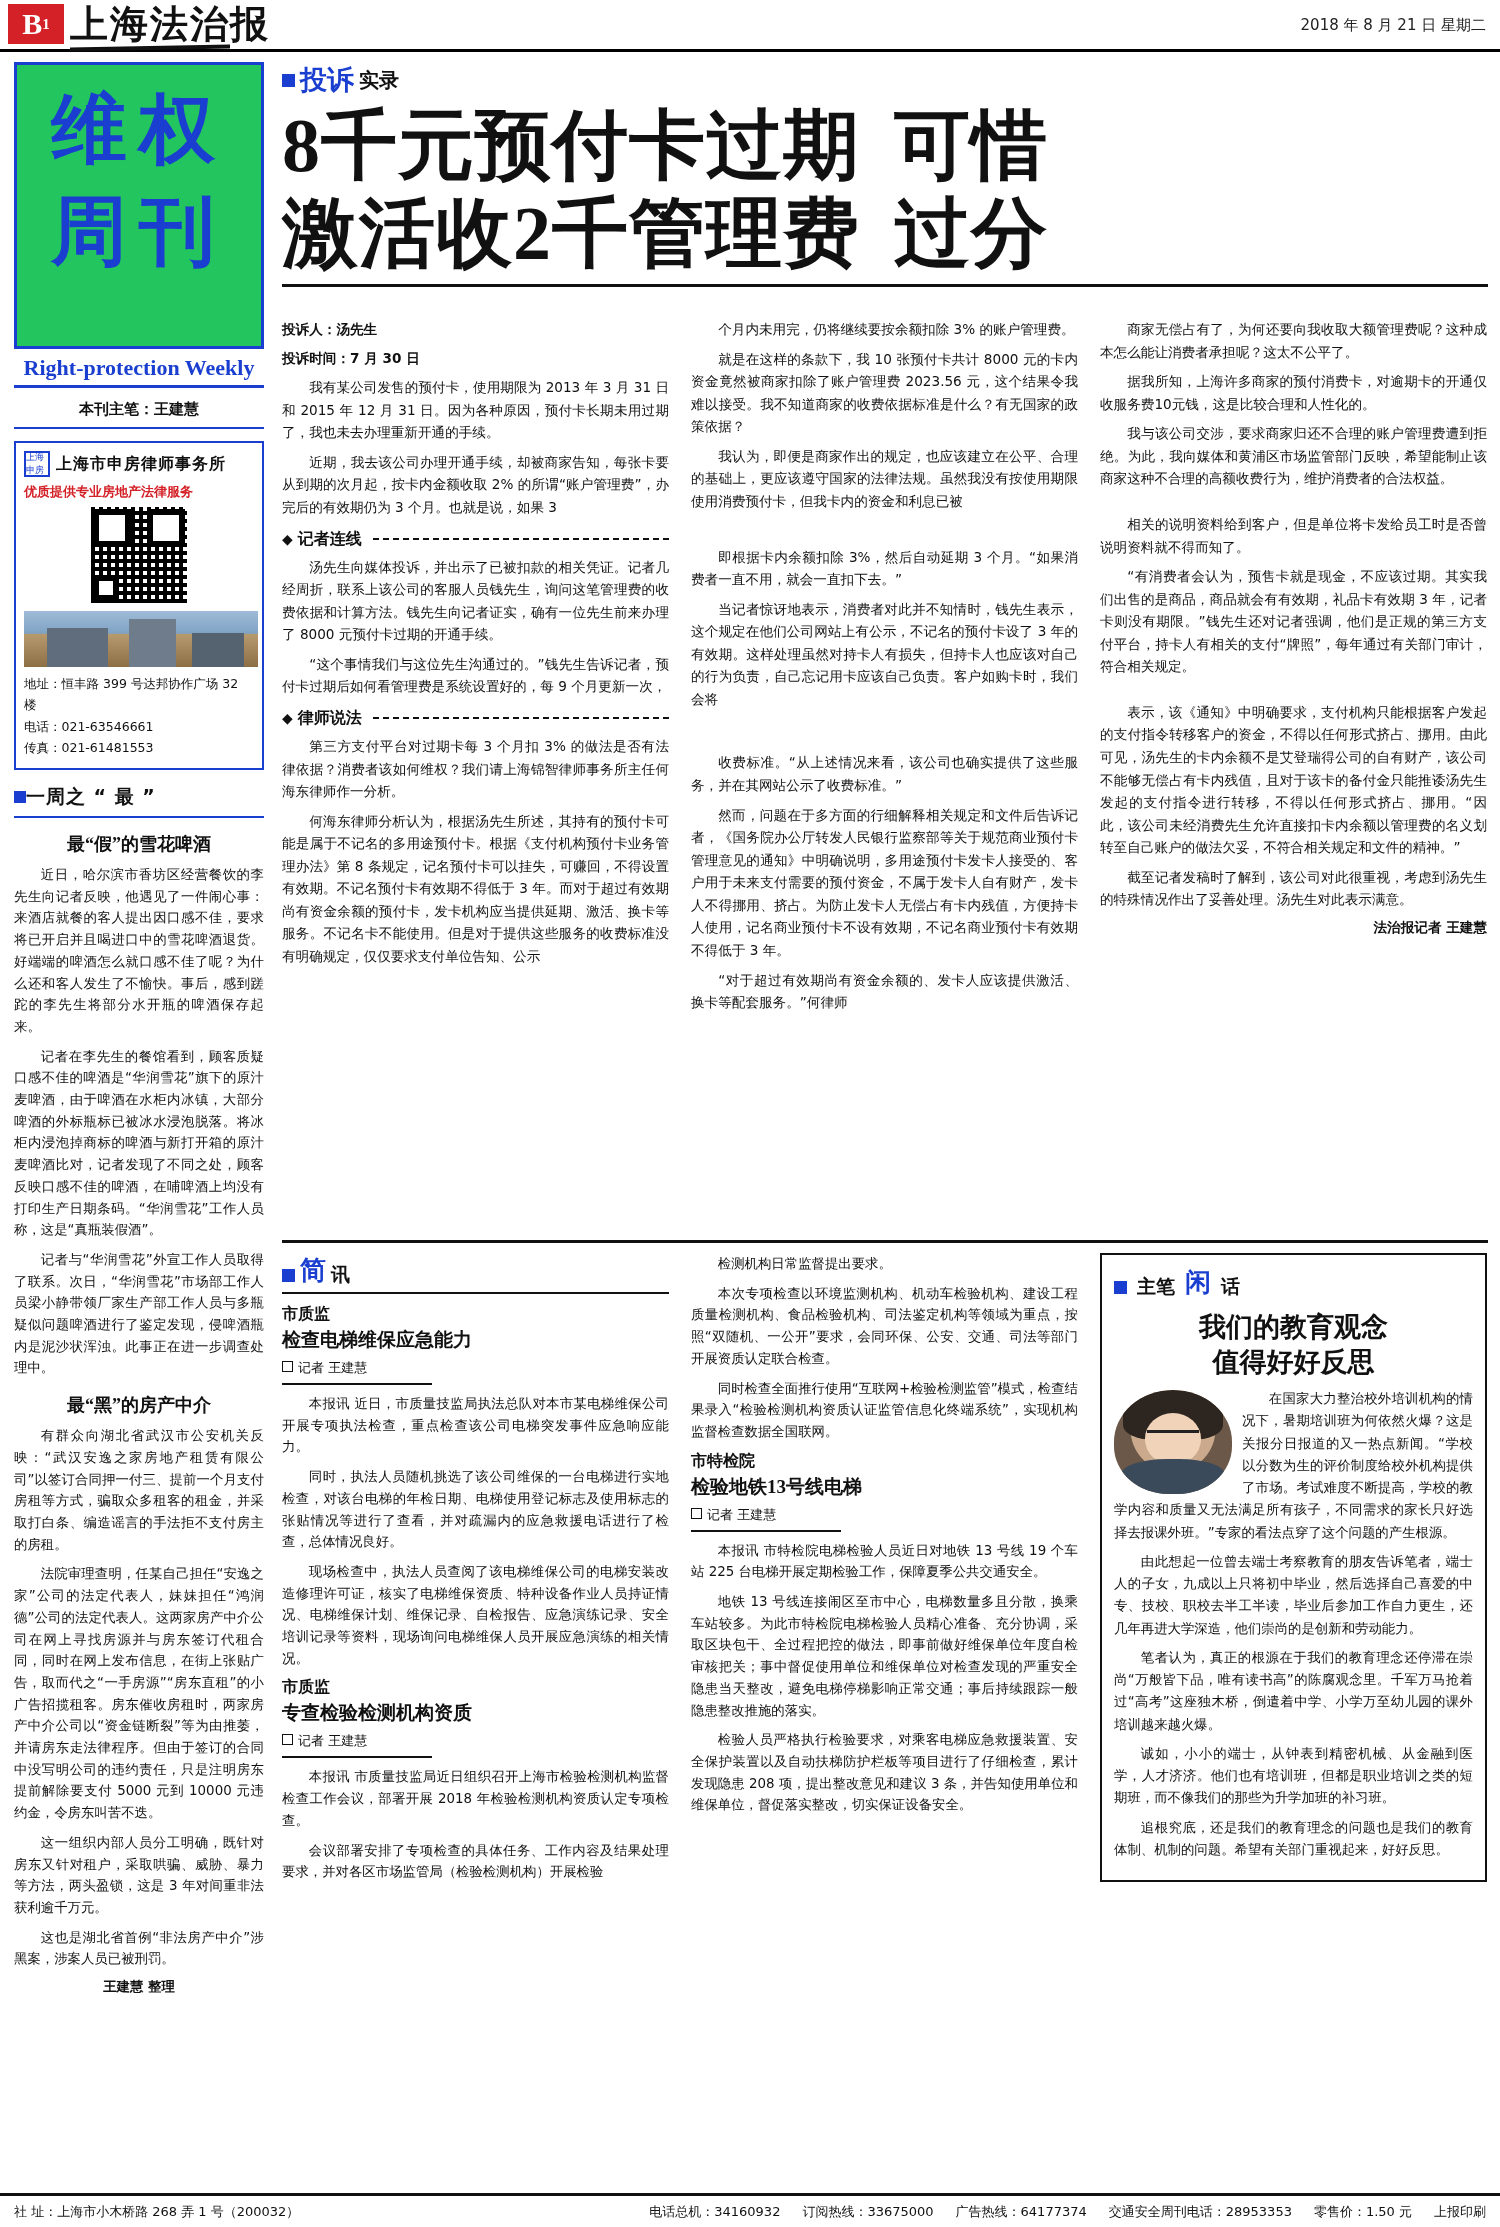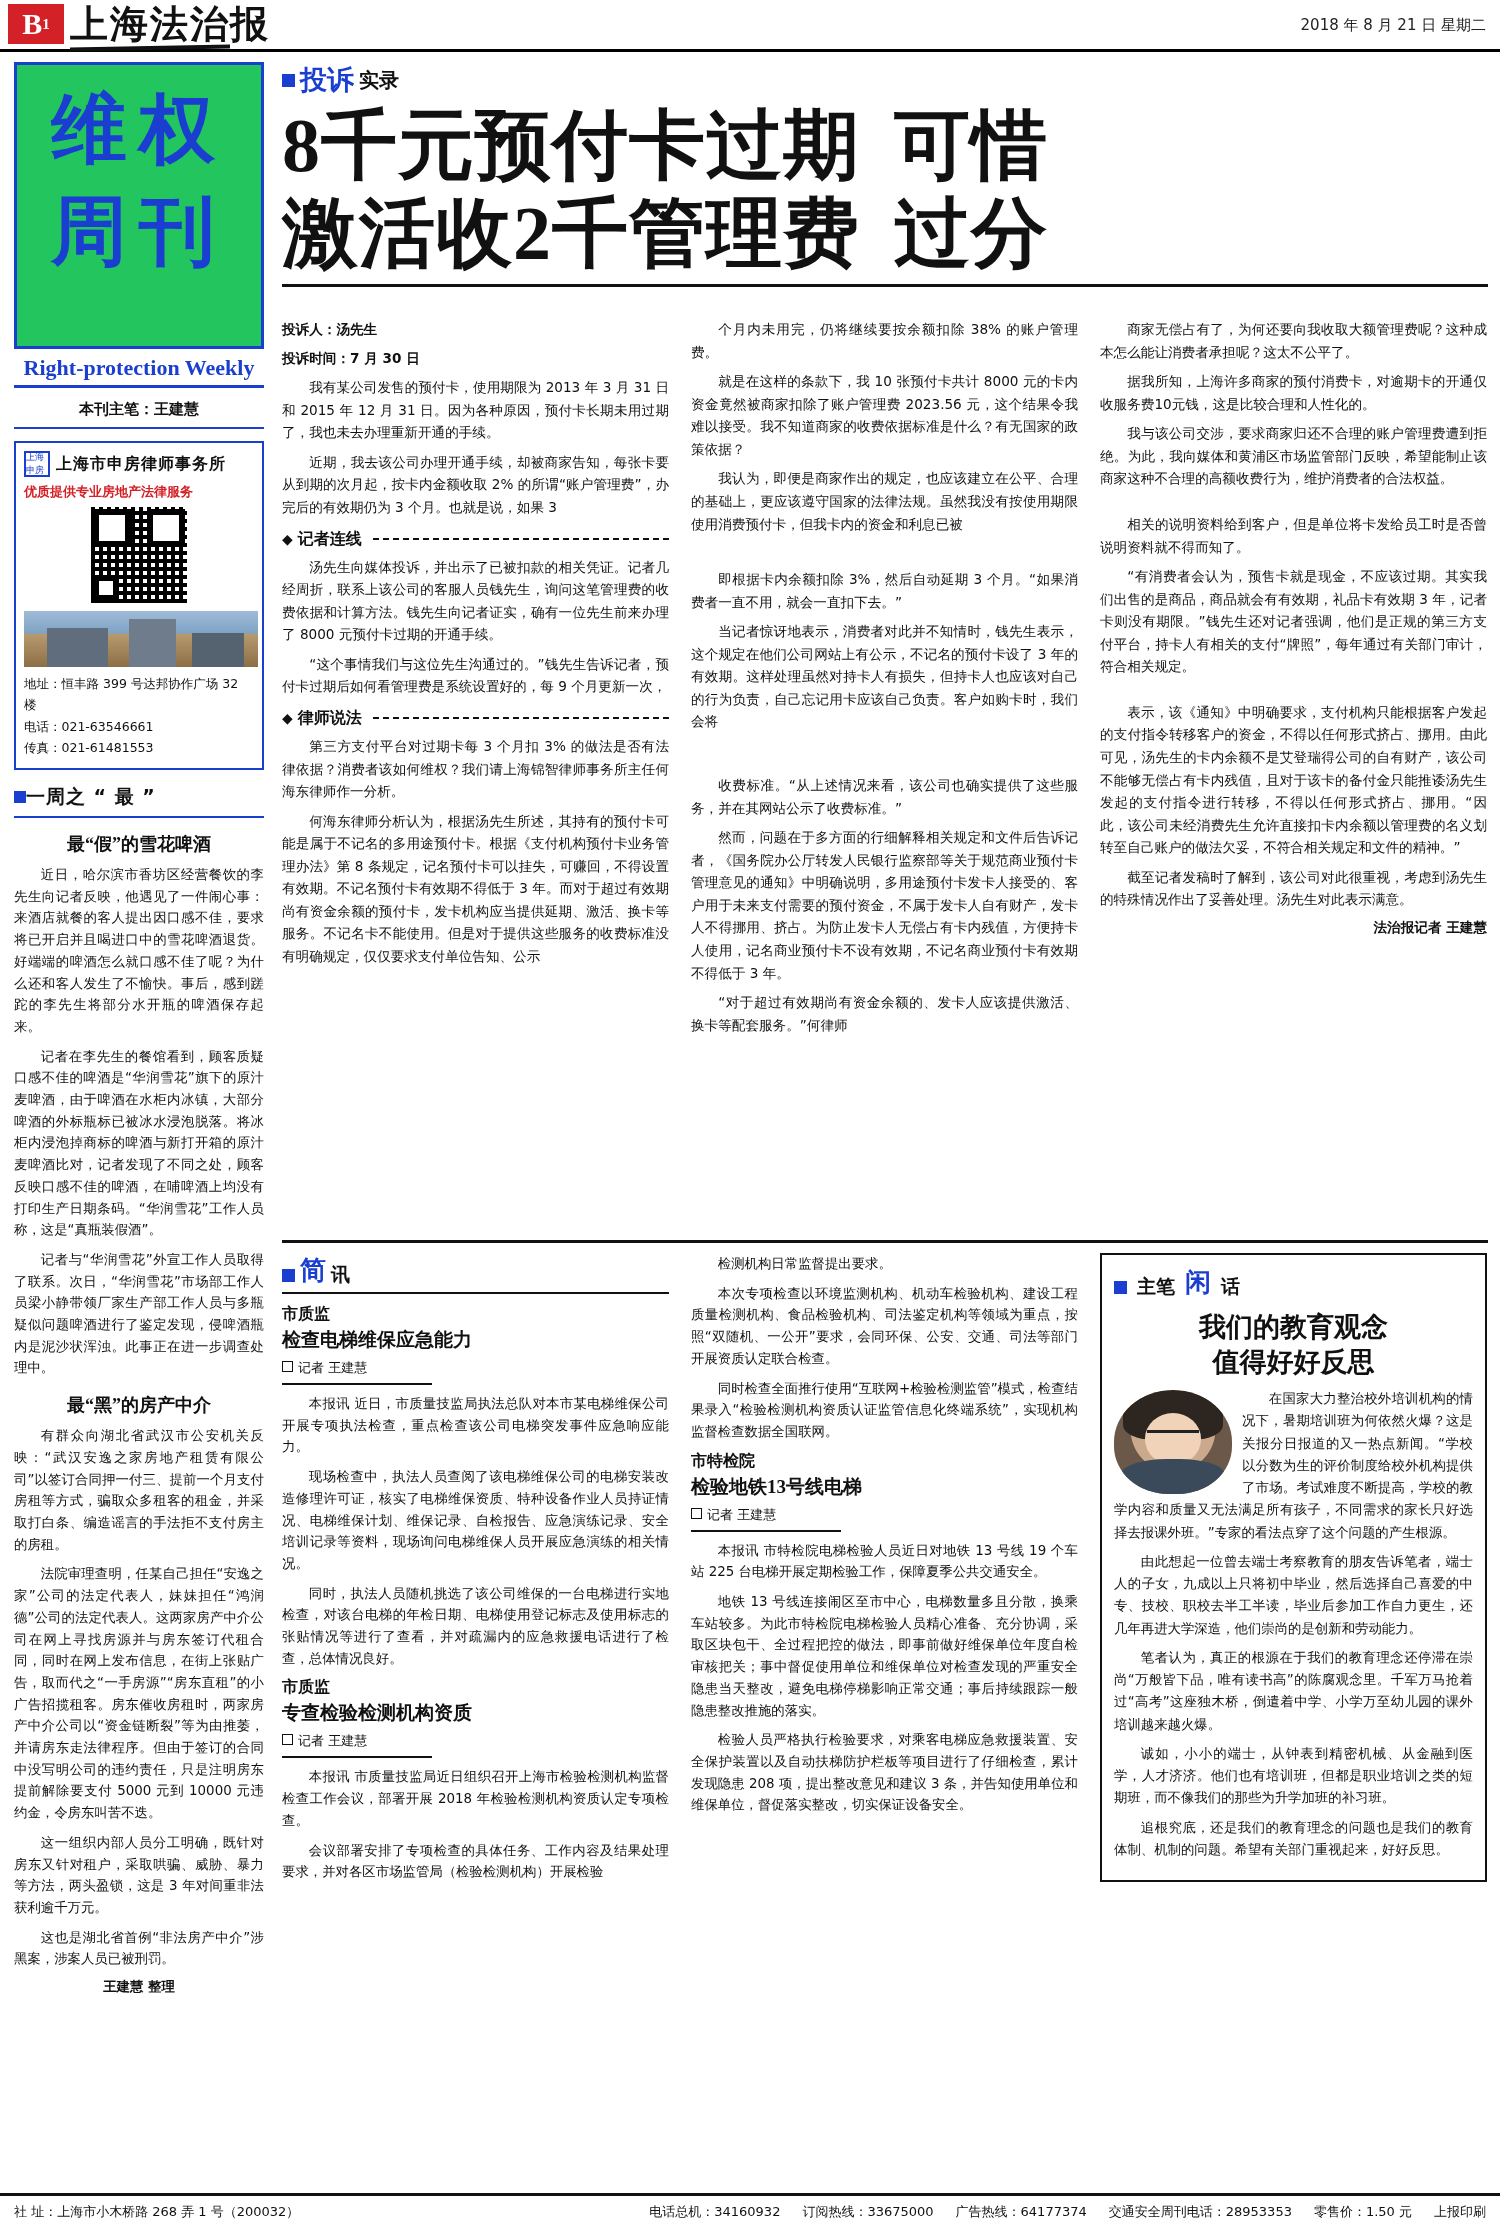--- a/index.html
+++ b/index.html
@@ -308,21 +308,21 @@
       <div class="sec-head">
         <span class="dia">◆</span>
         <span>律师说法</span>
         <span class="dash"></span>
       </div>
       <p class="ptext">第三方支付平台对过期卡每 3 个月扣 3% 的做法是否有法律依据？消费者该如何维权？我们请上海锦智律师事务所主任何海东律师作一分析。</p>
       <p class="ptext">何海东律师分析认为，根据汤先生所述，其持有的预付卡可能是属于不记名的多用途预付卡。根据《支付机构预付卡业务管理办法》第 8 条规定，记名预付卡可以挂失，可赚回，不得设置有效期。不记名预付卡有效期不得低于 3 年。而对于超过有效期尚有资金余额的预付卡，发卡机构应当提供延期、激活、换卡等服务。不记名卡不能使用。但是对于提供这些服务的收费标准没有明确规定，仅仅要求支付单位告知、公示</p>
     </div>
 
     <div class="scol">
-      <p class="ptext">个月内未用完，仍将继续要按余额扣除 38% 的账户管理费。</p>
+      <p class="ptext">个月内未用完，仍将继续要按余额扣除 3% 的账户管理费。</p>
       <p class="ptext">就是在这样的条款下，我 10 张预付卡共计 8000 元的卡内资金竟然被商家扣除了账户管理费 2023.56 元，这个结果令我难以接受。我不知道商家的收费依据标准是什么？有无国家的政策依据？</p>
       <p class="ptext">我认为，即便是商家作出的规定，也应该建立在公平、合理的基础上，更应该遵守国家的法律法规。虽然我没有按使用期限使用消费预付卡，但我卡内的资金和利息已被</p>
       <div style="height:26px"></div>
       <p class="ptext">即根据卡内余额扣除 3%，然后自动延期 3 个月。“如果消费者一直不用，就会一直扣下去。”</p>
       <p class="ptext">当记者惊讶地表示，消费者对此并不知情时，钱先生表示，这个规定在他们公司网站上有公示，不记名的预付卡设了 3 年的有效期。这样处理虽然对持卡人有损失，但持卡人也应该对自己的行为负责，自己忘记用卡应该自己负责。客户如购卡时，我们会将</p>
       <div style="height:34px"></div>
       <p class="ptext">收费标准。“从上述情况来看，该公司也确实提供了这些服务，并在其网站公示了收费标准。”</p>
       <p class="ptext">然而，问题在于多方面的行细解释相关规定和文件后告诉记者，《国务院办公厅转发人民银行监察部等关于规范商业预付卡管理意见的通知》中明确说明，多用途预付卡发卡人接受的、客户用于未来支付需要的预付资金，不属于发卡人自有财产，发卡人不得挪用、挤占。为防止发卡人无偿占有卡内残值，方便持卡人使用，记名商业预付卡不设有效期，不记名商业预付卡有效期不得低于 3 年。</p>
       <p class="ptext">“对于超过有效期尚有资金余额的、发卡人应该提供激活、换卡等配套服务。”何律师</p>
     </div>
@@ -352,22 +352,22 @@
         <span class="t1">简</span>
         <span class="t2">讯</span>
       </div>
       <div class="brief-rule"></div>
 
       <div class="dept">市质监</div>
       <div class="btitle">检查电梯维保应急能力</div>
       <div class="byline"><span class="box"></span><span>记者  王建慧</span></div>
       <div class="byline-rule"></div>
       <p class="ltext">本报讯  近日，市质量技监局执法总队对本市某电梯维保公司开展专项执法检查，重点检查该公司电梯突发事件应急响应能力。</p>
+      <p class="ltext">同时，执法人员随机挑选了该公司维保的一台电梯进行实地检查，对该台电梯的年检日期、电梯使用登记标志及使用标志的张贴情况等进行了查看，并对疏漏内的应急救援电话进行了检查，总体情况良好。</p>
       <p class="ltext">现场检查中，执法人员查阅了该电梯维保公司的电梯安装改造修理许可证，核实了电梯维保资质、特种设备作业人员持证情况、电梯维保计划、维保记录、自检报告、应急演练记录、安全培训记录等资料，现场询问电梯维保人员开展应急演练的相关情况。</p>
-      <p class="ltext">同时，执法人员随机挑选了该公司维保的一台电梯进行实地检查，对该台电梯的年检日期、电梯使用登记标志及使用标志的张贴情况等进行了查看，并对疏漏内的应急救援电话进行了检查，总体情况良好。</p>
 
       <div class="dept">市质监</div>
       <div class="btitle">专查检验检测机构资质</div>
       <div class="byline"><span class="box"></span><span>记者  王建慧</span></div>
       <div class="byline-rule"></div>
       <p class="ltext">本报讯  市质量技监局近日组织召开上海市检验检测机构监督检查工作会议，部署开展 2018 年检验检测机构资质认定专项检查。</p>
       <p class="ltext">会议部署安排了专项检查的具体任务、工作内容及结果处理要求，并对各区市场监管局（检验检测机构）开展检验</p>
     </div>
 
     <div class="bcol">

